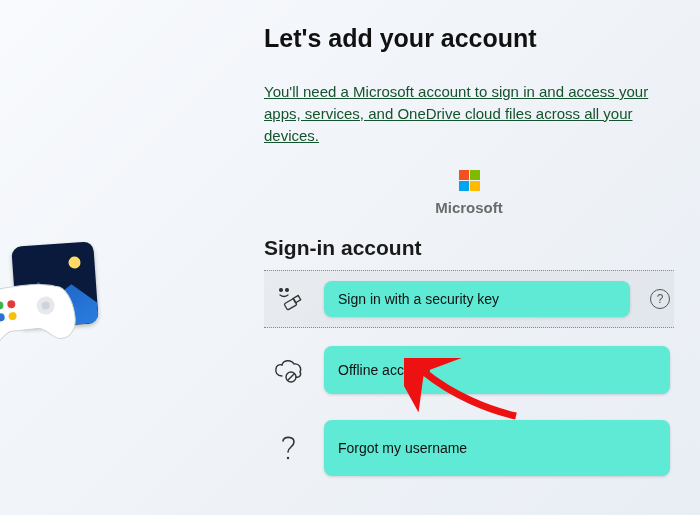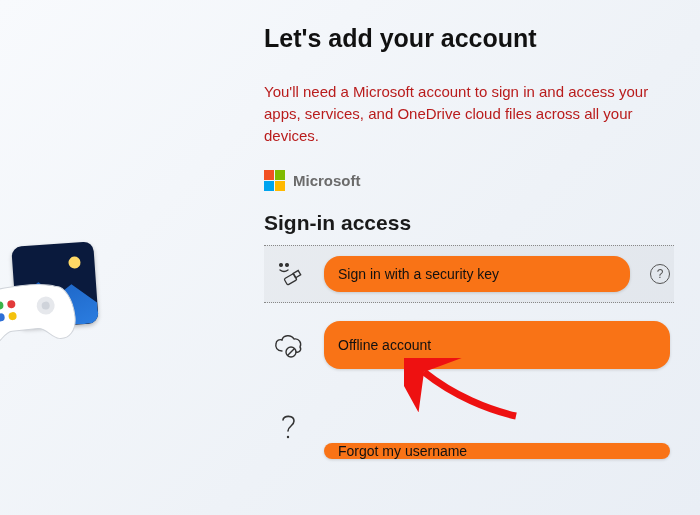--- a/index.html
+++ b/index.html
@@ -17,30 +17,32 @@
     width: 410px;
   }
   .title {
     font-size: 25px;
     font-weight: 600;
     color: #111;
     margin-bottom: 28px;
   }
   .subtitle {
     font-size: 15px;
-    color: #b91c1c;
+    color: #14532d;
     line-height: 1.45;
     margin-bottom: 24px;
     padding-right: 20px;
+    text-decoration: underline;
   }
   .ms-brand {
     display: flex;
     align-items: center;
     gap: 8px;
     margin-bottom: 20px;
+    flex-direction: column;
   }
   .ms-logo {
     display: grid;
     grid-template-columns: 10px 10px;
     grid-template-rows: 10px 10px;
     gap: 1px;
   }
   .ms-logo div:nth-child(1){background:#f25022;}
   .ms-logo div:nth-child(2){background:#7fba00;}
   .ms-logo div:nth-child(3){background:#00a4ef;}
@@ -65,22 +67,22 @@
   }
   .option-icon {
     width: 42px;
     display: flex;
     align-items: center;
     justify-content: center;
     color: #333;
   }
   .option-card {
     flex: 1;
-    background: #f97316;
-    border-radius: 16px;
+    background: #5eead4;
+    border-radius: 8px;
     padding: 10px 14px;
     box-shadow: 0 1px 3px rgba(0,0,0,0.15);
     font-size: 14px;
   }
   .option-card .card-title { font-size: 14px; color:#111; }
   .option-card .card-desc {
     font-size: 12.5px;
     color: #444;
     line-height: 1.35;
     margin-top: 2px;
@@ -162,21 +164,21 @@
   <div class="ms-brand">
     <div class="ms-logo">
       <div></div>
         <div></div>
         <div></div>
         <div></div>
     </div>
     <span class="ms-text">Microsoft</span>
   </div>
 
-  <h2 class="section-heading">Sign-in access</h2>
+  <h2 class="section-heading">Sign-in account</h2>
 
   <div class="option-row selected-area">
     <div class="option-icon">
       <svg width="34" height="34" viewBox="0 0 34 34" fill="none" stroke="#333" stroke-width="1.3">
         <circle cx="9" cy="8" r="1.4" fill="#333"></circle>
         <circle cx="15" cy="8" r="1.4" fill="#333"></circle>
         <path d="M8 13 Q12 16 16 13" stroke-linecap="round"></path>
         <rect x="12" y="22" width="11" height="7" rx="1.5" transform="rotate(-30 12 22)"></rect>
         <rect x="21" y="16.5" width="6" height="5" transform="rotate(-30 21 16.5)"></rect>
       </svg>
@@ -200,21 +202,21 @@
     </div>
   </div>
 
   <div class="option-row" style="margin-top:6px;">
     <div class="option-icon">
       <svg width="24" height="30" viewBox="0 0 24 30" fill="none" stroke="#333" stroke-width="1.6" stroke-linecap="round">
         <path d="M6 8 C6 3 17 3 17 9 C17 14 11 14 11 19"></path>
         <circle cx="11" cy="25" r="1.2" fill="#333" stroke="none"></circle>
       </svg>
     </div>
-    <div class="option-card" style="padding:0 14px;margin-top:48px;">
+    <div class="option-card" style="padding:20px 14px;">
       <div class="card-title">Forgot my username</div>
     </div>
   </div>
 </div>
 
 <svg class="arrow-svg" viewBox="0 0 120 68">
   <defs>
     <marker id="ah" markerWidth="12" markerHeight="12" refX="3" refY="5" orient="auto">
       <path d="M0 0 L12 5 L0 10 L3 5 Z" fill="#e11"></path>
     </marker>

